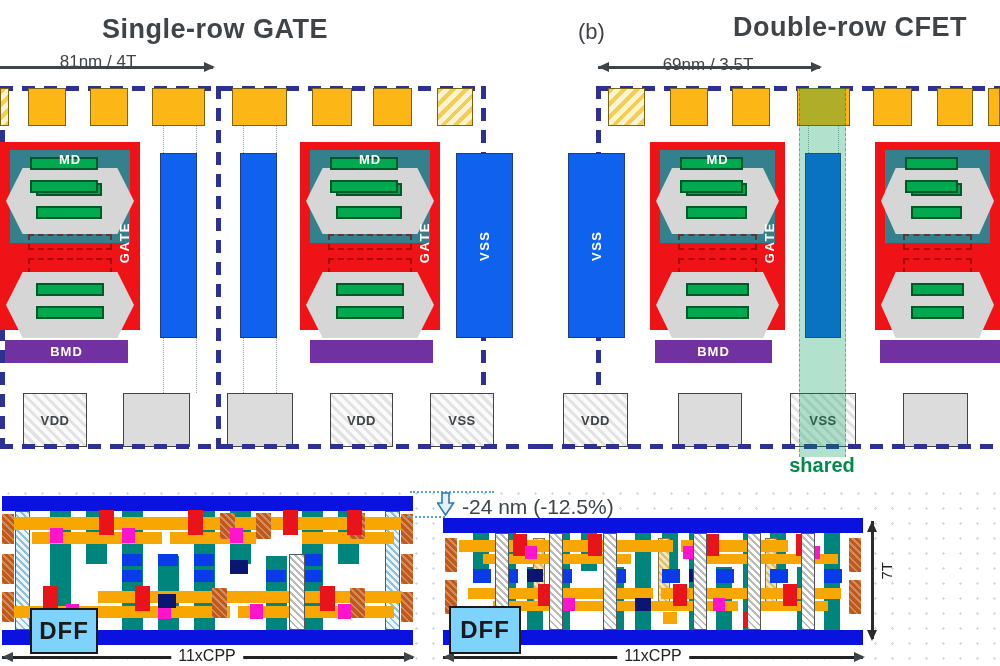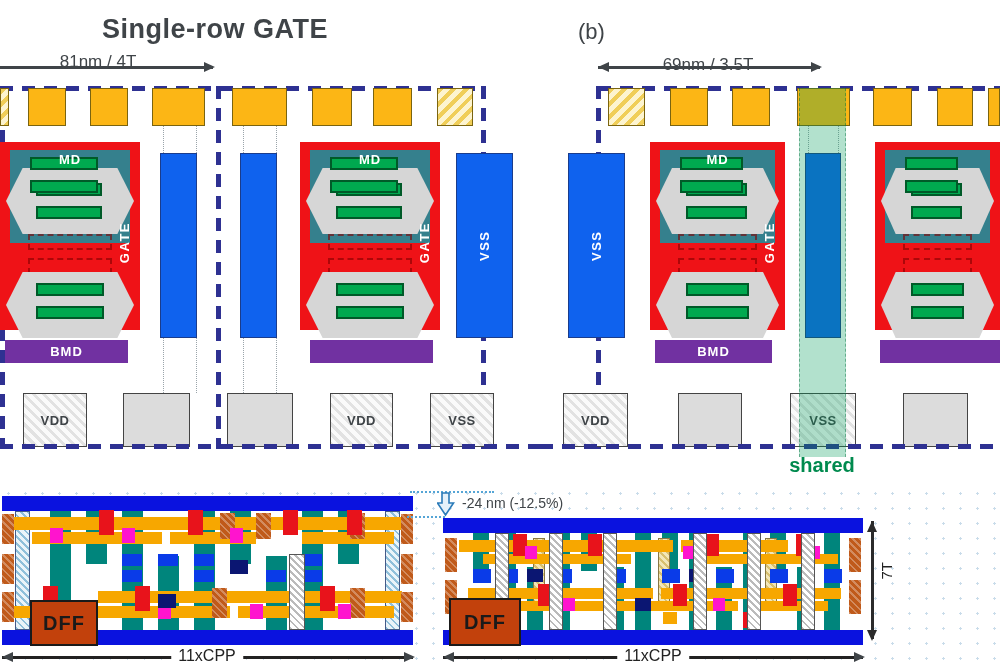--- a/index.html
+++ b/index.html
@@ -47,34 +47,35 @@
   .lr-gate{background:#00857C;}
   .lr-wire{background:#F7A700;}
   .lr-red{background:#E8131B;}
   .lr-mag{background:#FF14CE;}
   .lr-mblue{background:#0A3BE8;}
   .lr-navy{background:#0B1672;}
   .lr-brown{background:#C05A1A;background-image:repeating-linear-gradient(45deg,rgba(255,255,255,.3) 0 2px,transparent 2px 5px);}
   .lr-lhatch{background:repeating-linear-gradient(45deg,#8FC0DA 0 2px,#EAF4F9 2px 5px);border:1px solid #445a88;box-sizing:border-box;}
   .lr-whatch{background:repeating-linear-gradient(45deg,#bbb 0 2px,#fff 2px 5px);border:1px solid #555;box-sizing:border-box;}
   .lr-khatch{background:repeating-linear-gradient(45deg,#D8C070 0 2px,#F2E6B8 2px 5px);border:1px solid #887744;box-sizing:border-box;}
-  .dff{position:absolute;background:#c2410c;border:2px solid #1a1a1a;display:flex;align-items:center;justify-content:center;
-       font-size:20px;font-weight:600;color:#1a1a1a;letter-spacing:1px;}
+  .dff{position:absolute;background:#7dd3fc;border:2px solid #1a1a1a;display:flex;align-items:center;justify-content:center;
+       font-size:24px;font-weight:600;color:#1a1a1a;letter-spacing:1px;margin-top:8px;}
   .cpplbl{position:absolute;font-size:16px;color:#222;background:#fff;padding:0 7px;transform:translateX(-50%);white-space:nowrap;}
   .bdot{position:absolute;height:0;border-top:2px dotted #55A5D6;}
-  .delta{position:absolute;color:#3F4448;font-size:14px;white-space:nowrap;}
+  .delta{position:absolute;color:#3F4448;font-size:21px;white-space:nowrap;}
   .ttlbl{position:absolute;color:#222;font-size:15px;writing-mode:vertical-rl;transform:rotate(180deg);}
 </style>
 </head>
 <body>
 
 <div class="stage">
 
   <div class="ttl" style="left:30px;top:14px;width:370px;">Single-row GATE</div>
   <div class="tag" style="left:578px;top:19px;">(b)</div>
+  <div class="ttl" style="left:700px;top:12px;width:300px;">Double-row CFET</div>
 
   <div class="dimlbl" style="left:98px;top:52px;">81nm / 4T</div>
   <div class="dimlbl" style="left:708px;top:55px;">69nm / 3.5T</div>
 
   <div id="panels" class="abs" style="left:0;top:0;width:1000px;height:486px;">
       <div class="dimline" style="left: 0px; top: 66px; width: 213px;"></div>
       <div class="ah r" style="left: 204px; top: 61.5px;"></div>
       <div class="dimline" style="left: 598px; top: 66px; width: 222px;"></div>
       <div class="ah l" style="left: 598px; top: 61.5px;"></div>
       <div class="ah r" style="left: 811px; top: 61.5px;"></div>

